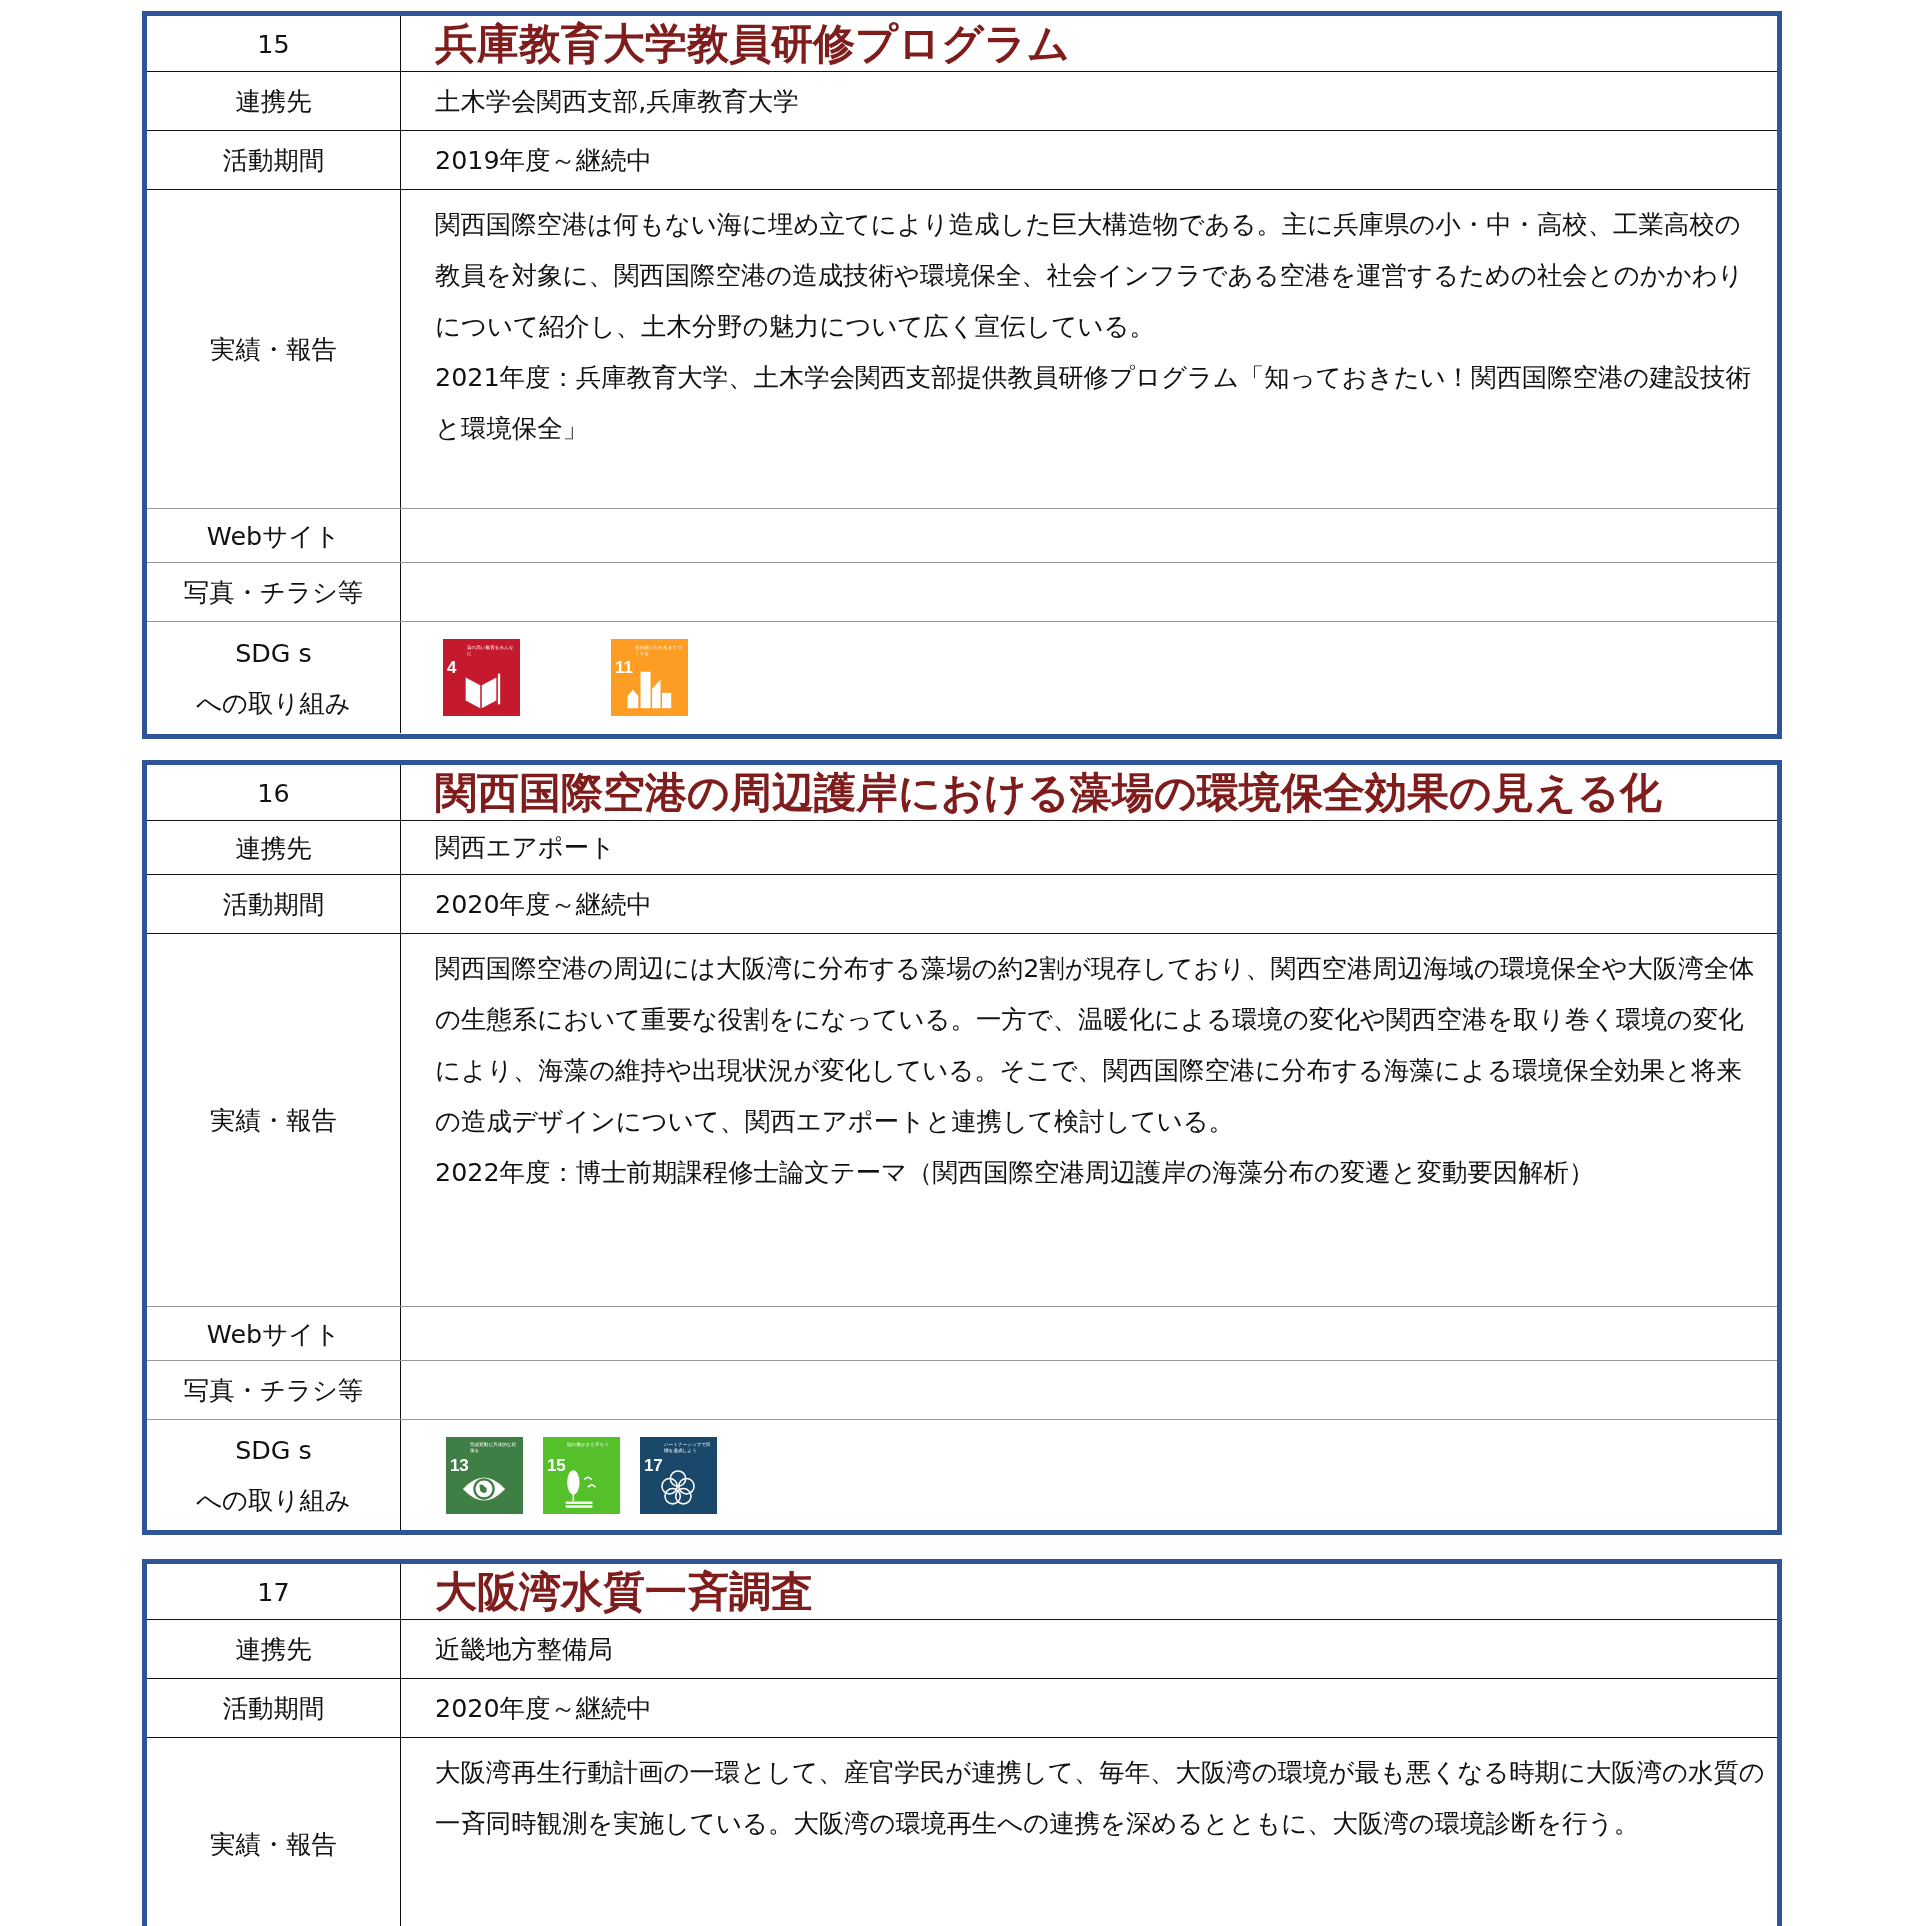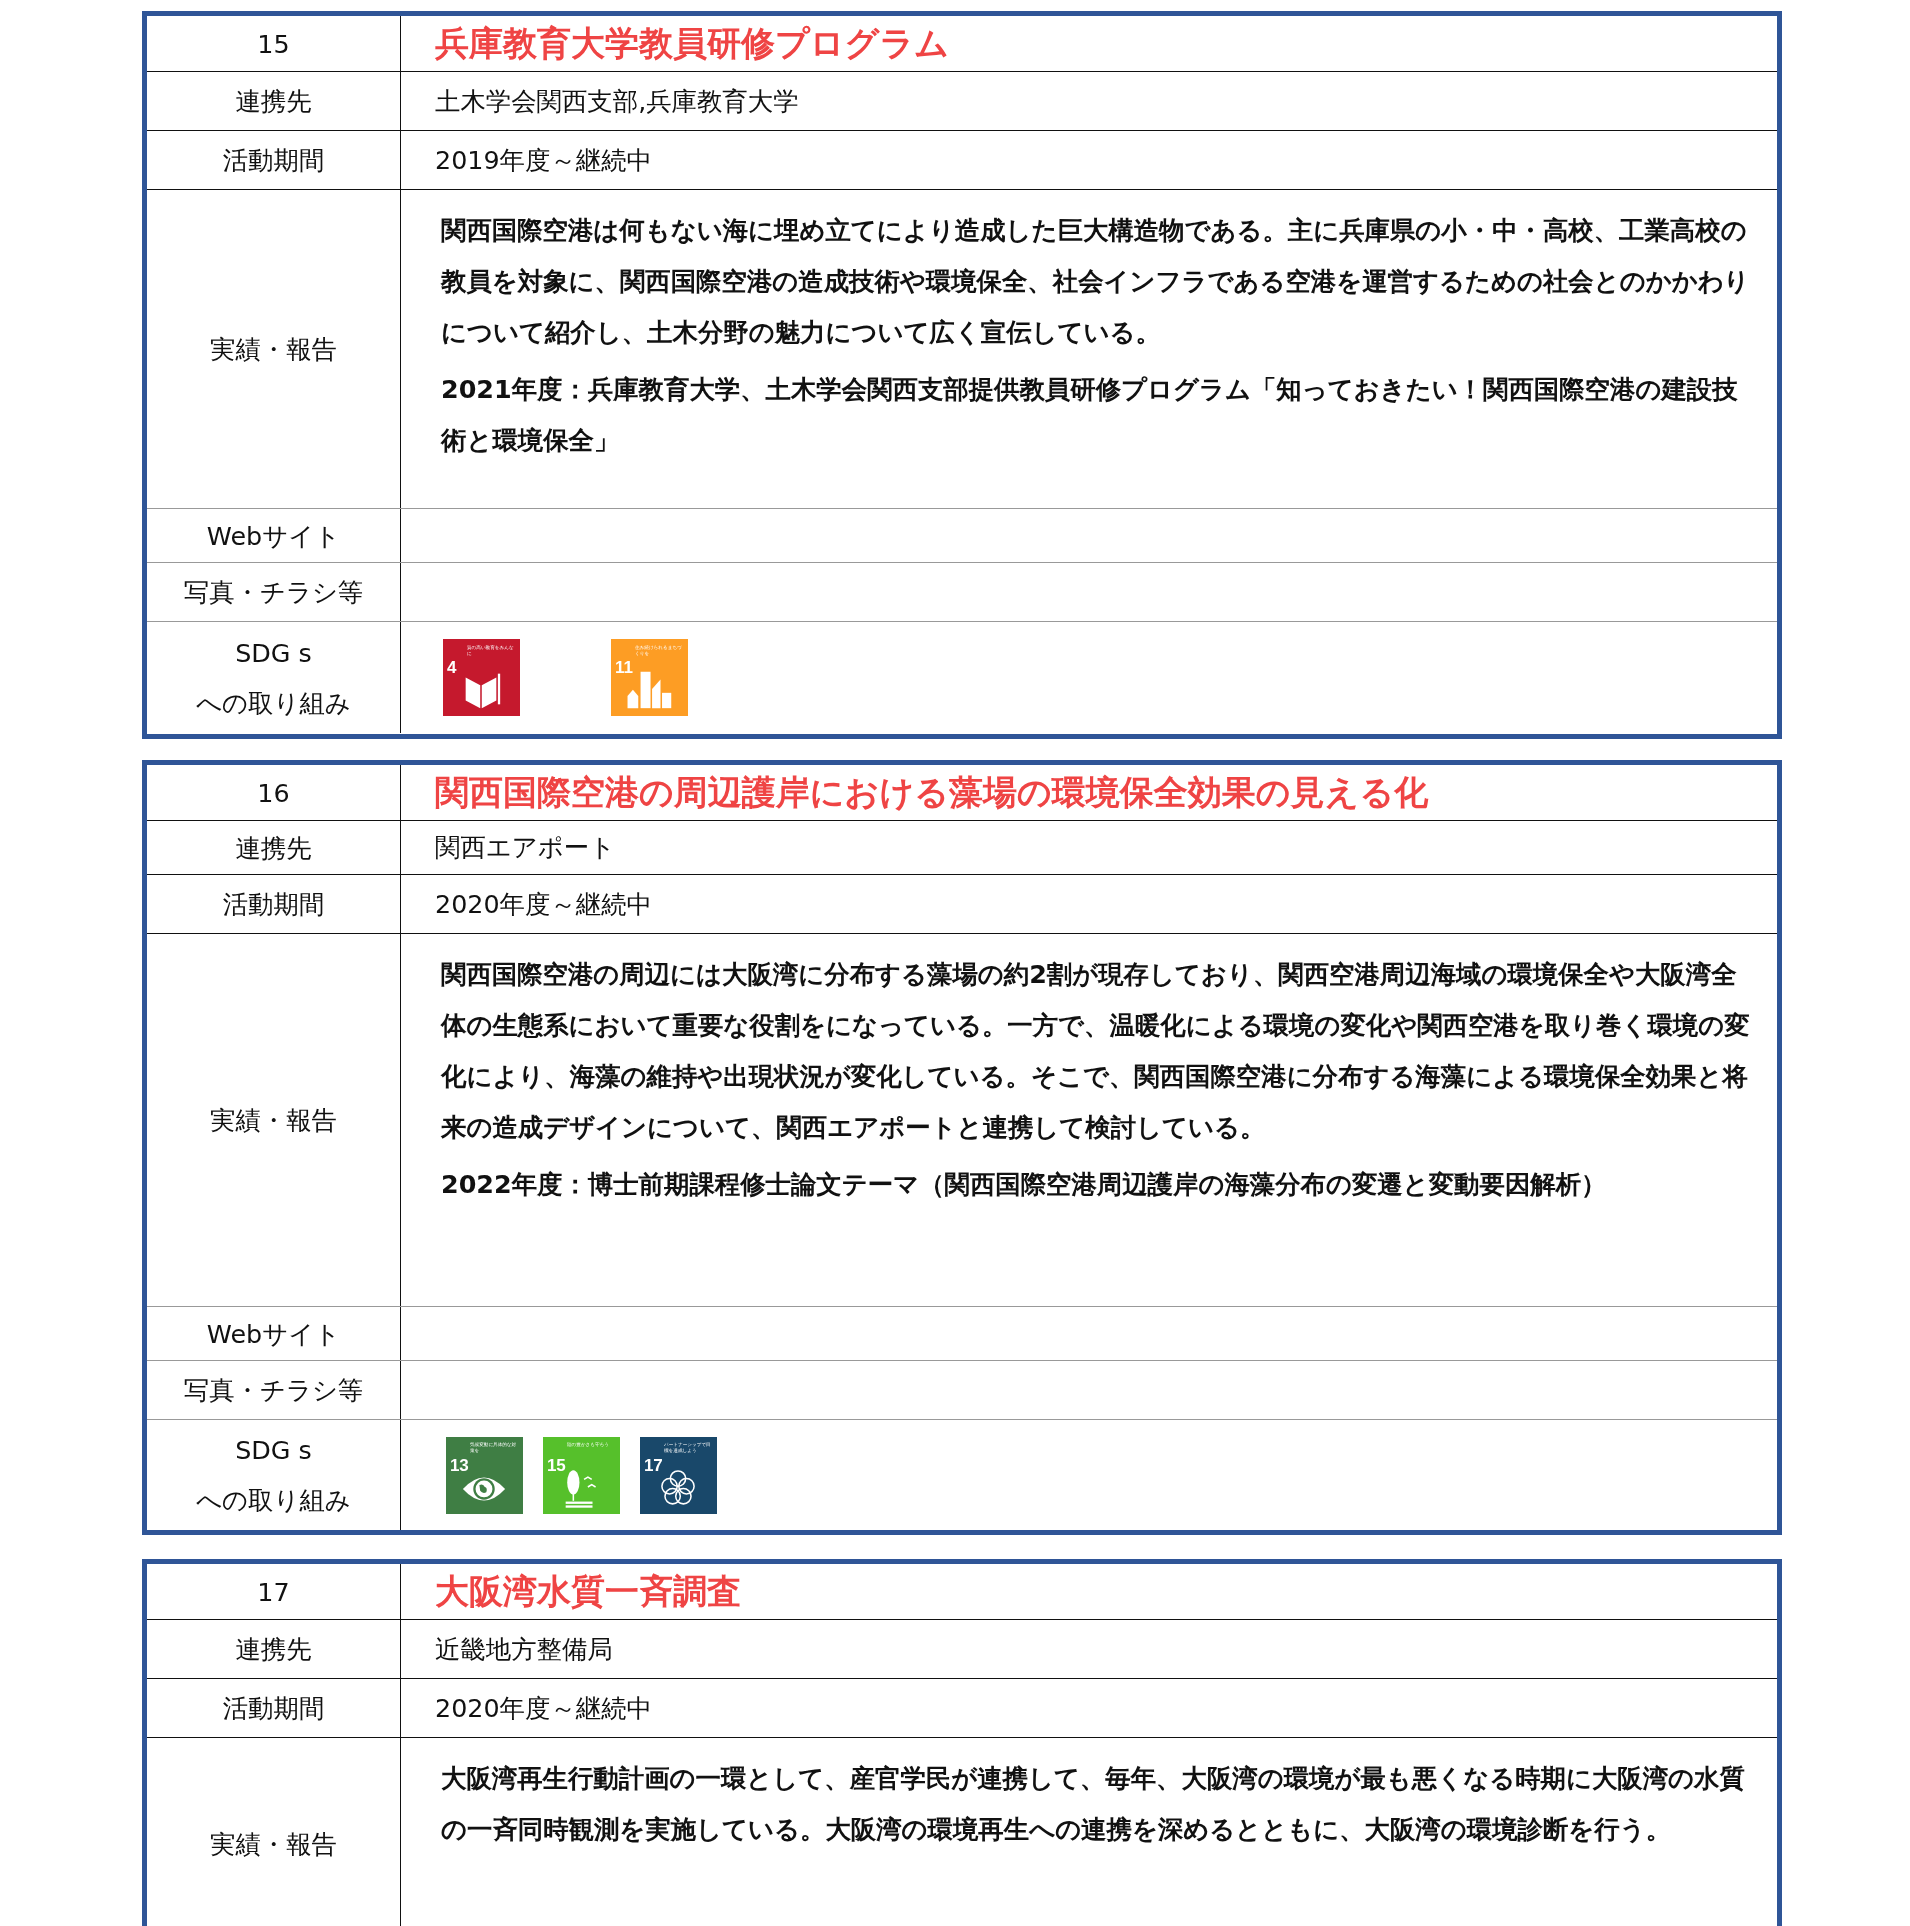--- a/index.html
+++ b/index.html
@@ -4,22 +4,22 @@
 <style>
   html, body { margin:0; padding:0; background:#ffffff; }
   body { width:1911px; height:2218px; position:relative; font-family:"DejaVu Sans","Liberation Sans",sans-serif; color:#111; }
   .card { position:absolute; left:142px; width:1640px; box-sizing:border-box; border:5.8px solid #2F5597; background:#fff; }
   .row { display:flex; box-sizing:border-box; border-top:1.5px solid #111; }
   .row:first-child { border-top:none; }
   .row.thin { border-top:0.8px solid #999; }
   .lab { width:254px; flex:0 0 254px; box-sizing:border-box; border-right:1.2px solid #111; display:flex; align-items:center; justify-content:center; text-align:center; font-size:25.4px; line-height:50px; }
   .val { flex:1; box-sizing:border-box; padding:0 11.6px 0 34px; display:flex; align-items:center; font-size:25.4px; line-height:51px; }
   .val.para { display:block; padding-top:9.2px; padding-bottom:9.2px; }
-  .val.para p { margin:6px;font-weight:bold; }
-  .title { color:#ef4444; font-weight:bold; font-size:34px; }
+  .val.para p { margin:0; }
+  .title { color:#7f1d1d; font-weight:bold; font-size:42px; }
   .sdgs { display:flex; align-items:center; gap:91px; }
   .sdg { width:77px; height:77px; position:relative; color:#fff; box-sizing:border-box; }
   .sdg .num { position:absolute; left:3.9px; top:3.1px; font-weight:bold; font-size:17px; font-family:"Liberation Sans",sans-serif; }
   .sdg .txt { position:absolute; left:24px; top:5.4px; font-size:4.6px; line-height:6.2px; width:50px; }
   .sdg svg { position:absolute; left:15.4px; top:27px; width:46px; height:46px; }
 </style>
 </head>
 <body>
 
 <div class="card" style="top:11.2px;height:728px;">

